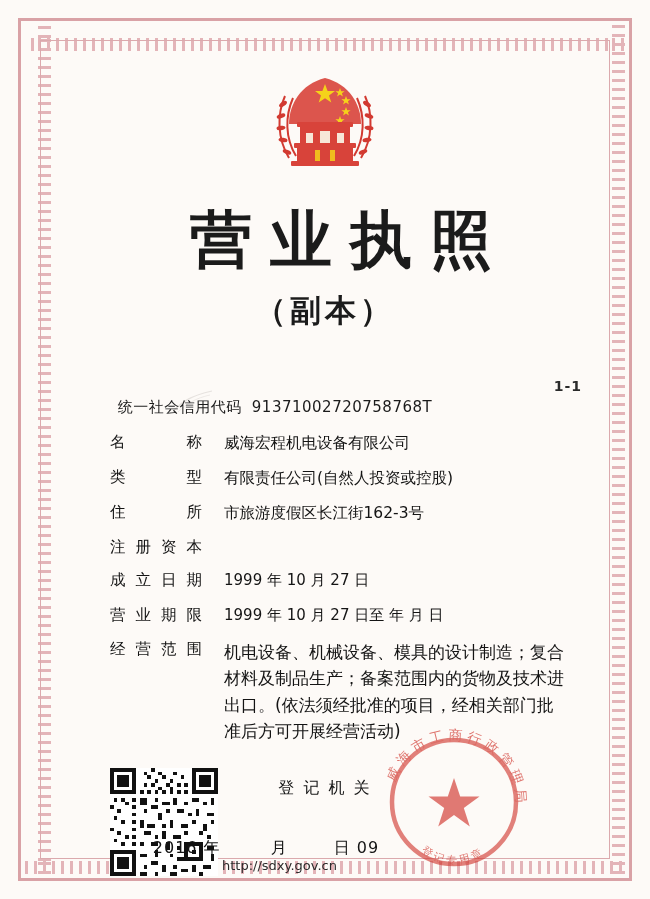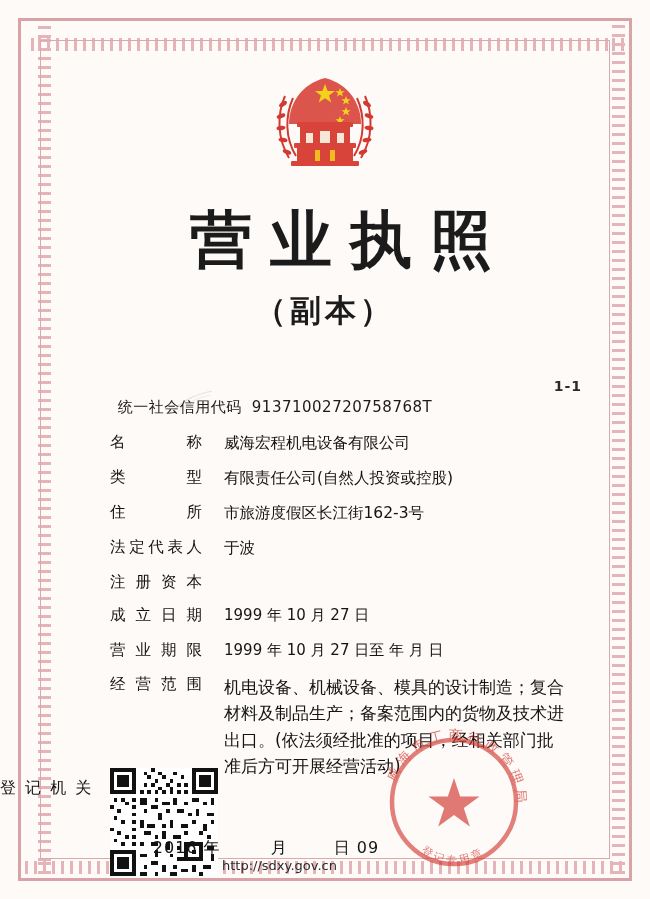--- a/index.html
+++ b/index.html
@@ -153,21 +153,21 @@
     font-size: 17px;
     line-height: 1.55;
   }
 
   
   .authority {
     position: absolute;
     left: 0;
     top: 778px;
     width: 650px;
-    text-align: left;
+    text-align: center;
     font-size: 16px;
     letter-spacing: 2px;
     color: #141414;
   }
   .issue-date {
     position: absolute;
     left: 0;
     top: 838px;
     width: 532px;
     text-align: center;
@@ -303,24 +303,20 @@
       <div class="field-label">名称</div>
       <div class="field-value">威海宏程机电设备有限公司</div>
     </div>
     <div class="field">
       <div class="field-label">类型</div>
       <div class="field-value">有限责任公司(自然人投资或控股)</div>
     </div>
     <div class="field">
       <div class="field-label">住所</div>
       <div class="field-value">市旅游度假区长江街162-3号</div>
-    </div>
-    <div class="field">
-      <div class="field-label">法定代表人</div>
-      <div class="field-value">于波</div>
     </div>
     <div class="field">
       <div class="field-label">注册资本</div>
     </div>
     <div class="field">
       <div class="field-label">成立日期</div>
       <div class="field-value tight">1999 年 10 月 27 日</div>
     </div>
     <div class="field">
       <div class="field-label">营业期限</div>

